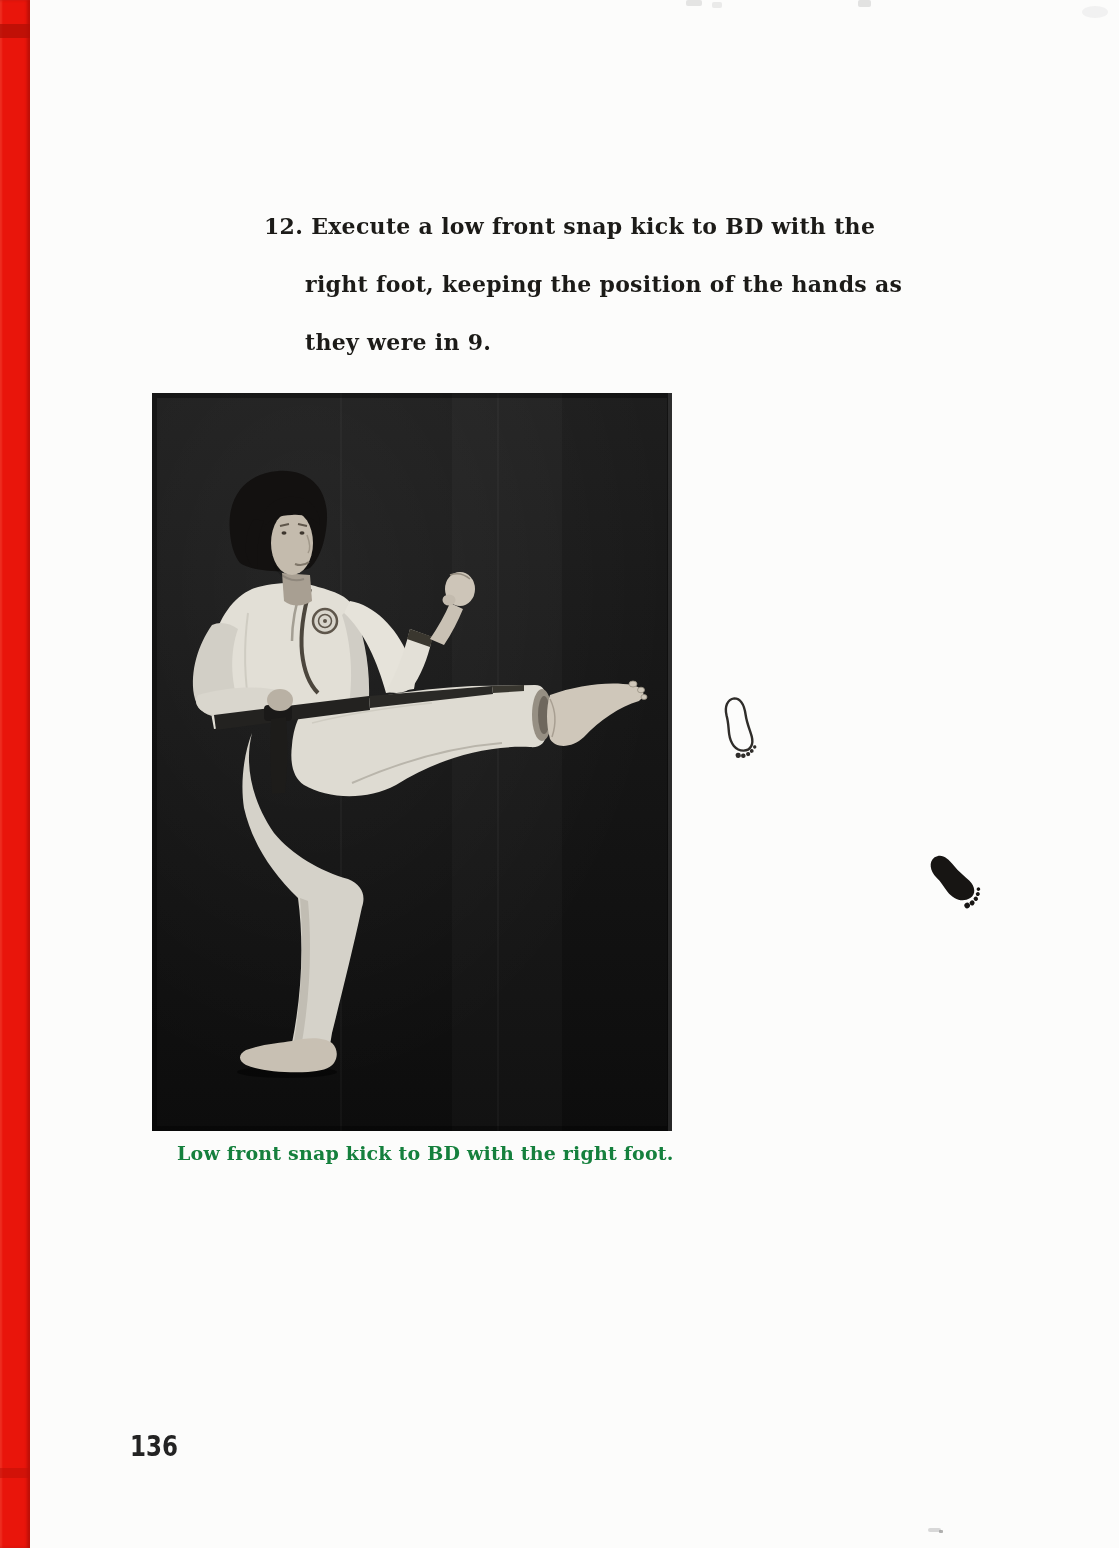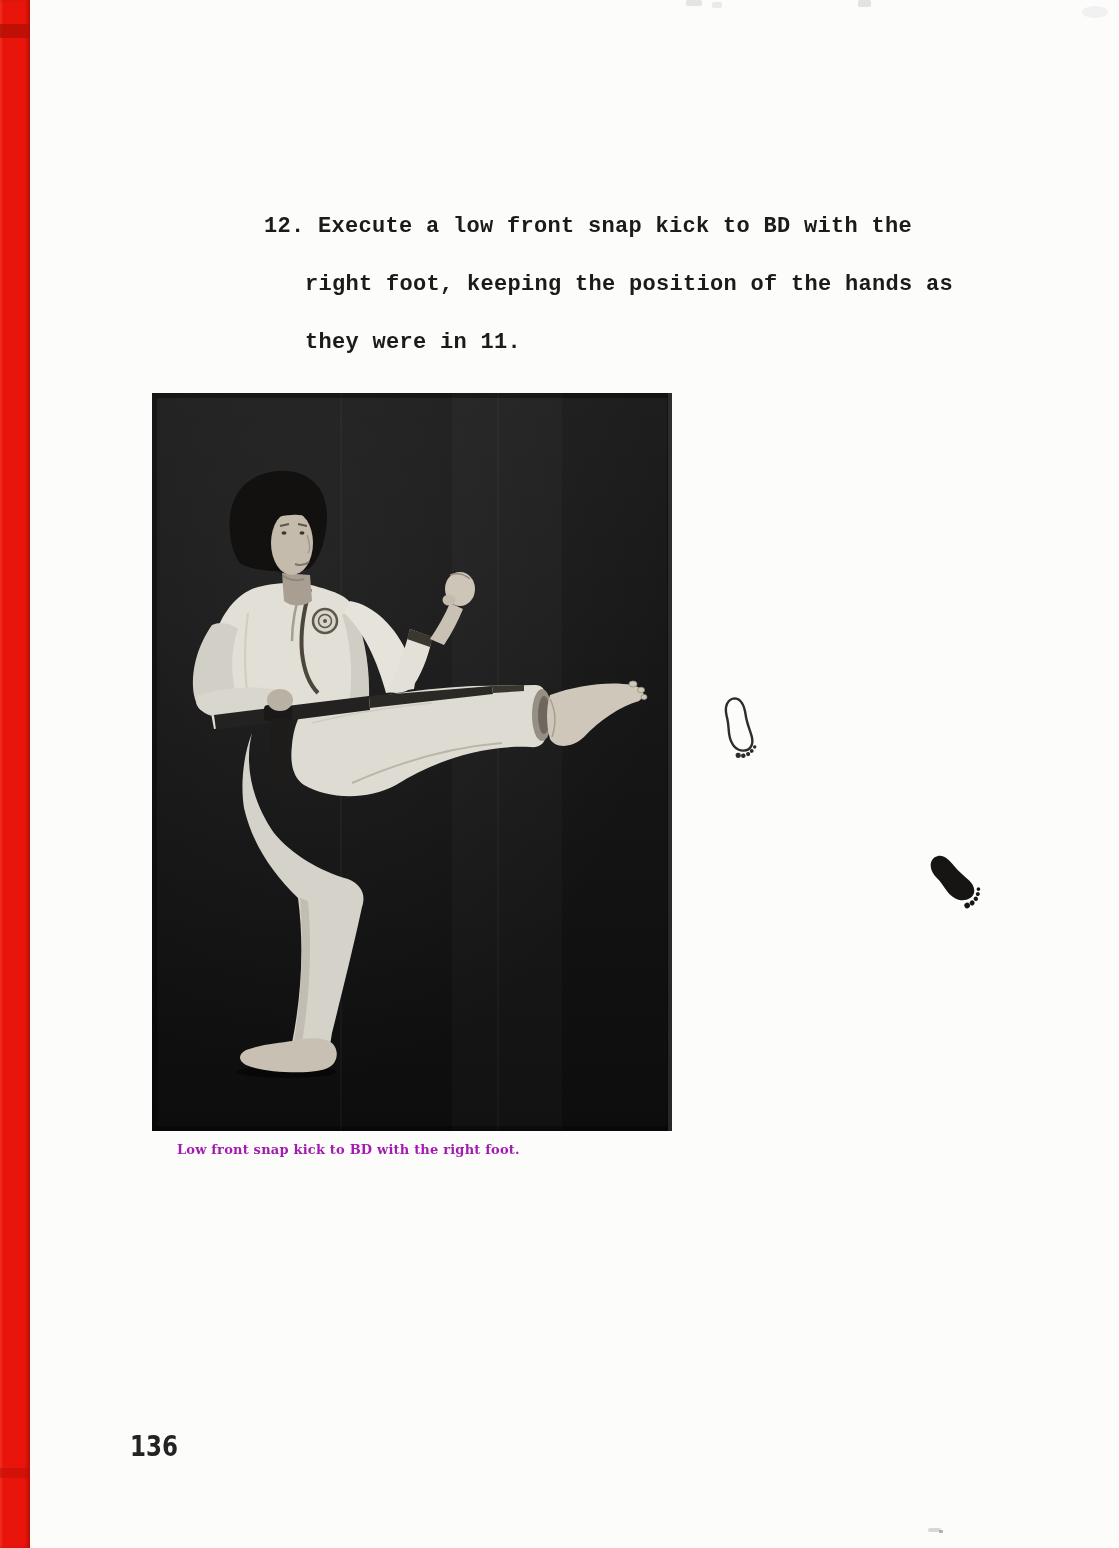--- a/index.html
+++ b/index.html
@@ -27,37 +27,37 @@
   .tick2{left:712px;top:2px;width:10px;height:6px;background:#d8d8d8;opacity:.5;}
   .tick3{left:858px;top:0;width:13px;height:7px;background:#cccccc;opacity:.55;}
   .smudge-tr{left:1082px;top:6px;width:26px;height:12px;background:#f0f0ef;border-radius:50%;opacity:.9;}
   .mark-br{left:928px;top:1528px;width:13px;height:4px;background:#c9c9c9;opacity:.7;}
   .dot-br{left:939px;top:1530px;width:4px;height:3px;background:#9d9d9d;opacity:.8;border-radius:1px;}
 
   
   .instruction{
     position:absolute;left:264px;top:209px;
     font-size:22px;font-weight:700;line-height:35px;
-    letter-spacing:.3px;white-space:nowrap;color:#1c1b18;font-family:Liberation Mono, monospace;
+    letter-spacing:.3px;white-space:nowrap;color:#1c1b18;
   }
   .instruction .cont{margin-left:41px;margin-top:23px;}
 
   
   .photo{position:absolute;left:152px;top:393px;width:520px;height:738px;}
 
   
   .footprint{position:absolute;}
   .fp-outline{left:697px;top:678px;width:84px;height:94px;}
   .fp-solid{left:910px;top:831px;width:84px;height:94px;}
 
   
   .caption{
     position:absolute;left:177px;top:1142px;
-    font-size:13px;font-weight:700;letter-spacing:.2px;
-    white-space:nowrap;color:#a21caf;
+    font-size:19px;font-weight:700;letter-spacing:.2px;
+    white-space:nowrap;color:#15803d;
   }
 
   
   .page-number{
     position:absolute;left:130px;top:1430px;
     font-family:"DejaVu Sans","Liberation Sans",sans-serif;
     font-size:28px;font-weight:700;color:#232323;
     transform:scaleX(.82);transform-origin:left top;
     letter-spacing:0px;
   }
@@ -75,21 +75,21 @@
   <div class="tick tick1"></div>
   <div class="tick tick2"></div>
   <div class="tick tick3"></div>
   <div class="tick smudge-tr"></div>
   <div class="tick mark-br"></div>
   <div class="tick dot-br"></div>
 
   <div class="instruction">
     <div>12. Execute a low front snap kick to BD with the</div>
     <div class="cont">right foot, keeping the position of the hands as</div>
-    <div class="cont">they were in 11.</div>
+    <div class="cont">they were in 9.</div>
   </div>
 
   <svg class="photo" viewBox="0 0 520 738" role="img" aria-label="Practitioner in white uniform with black trim and black belt executing a low front snap kick with the right foot, right fist raised, on a dark background">
     <defs>
       <linearGradient id="bgv" x1="0" y1="0" x2="0" y2="1">
         <stop offset="0" stop-color="#1e1e1e"></stop>
         <stop offset="0.45" stop-color="#161616"></stop>
         <stop offset="1" stop-color="#0d0d0d"></stop>
       </linearGradient>
       <radialGradient id="glow" cx="0.3" cy="0.25" r="0.7">

